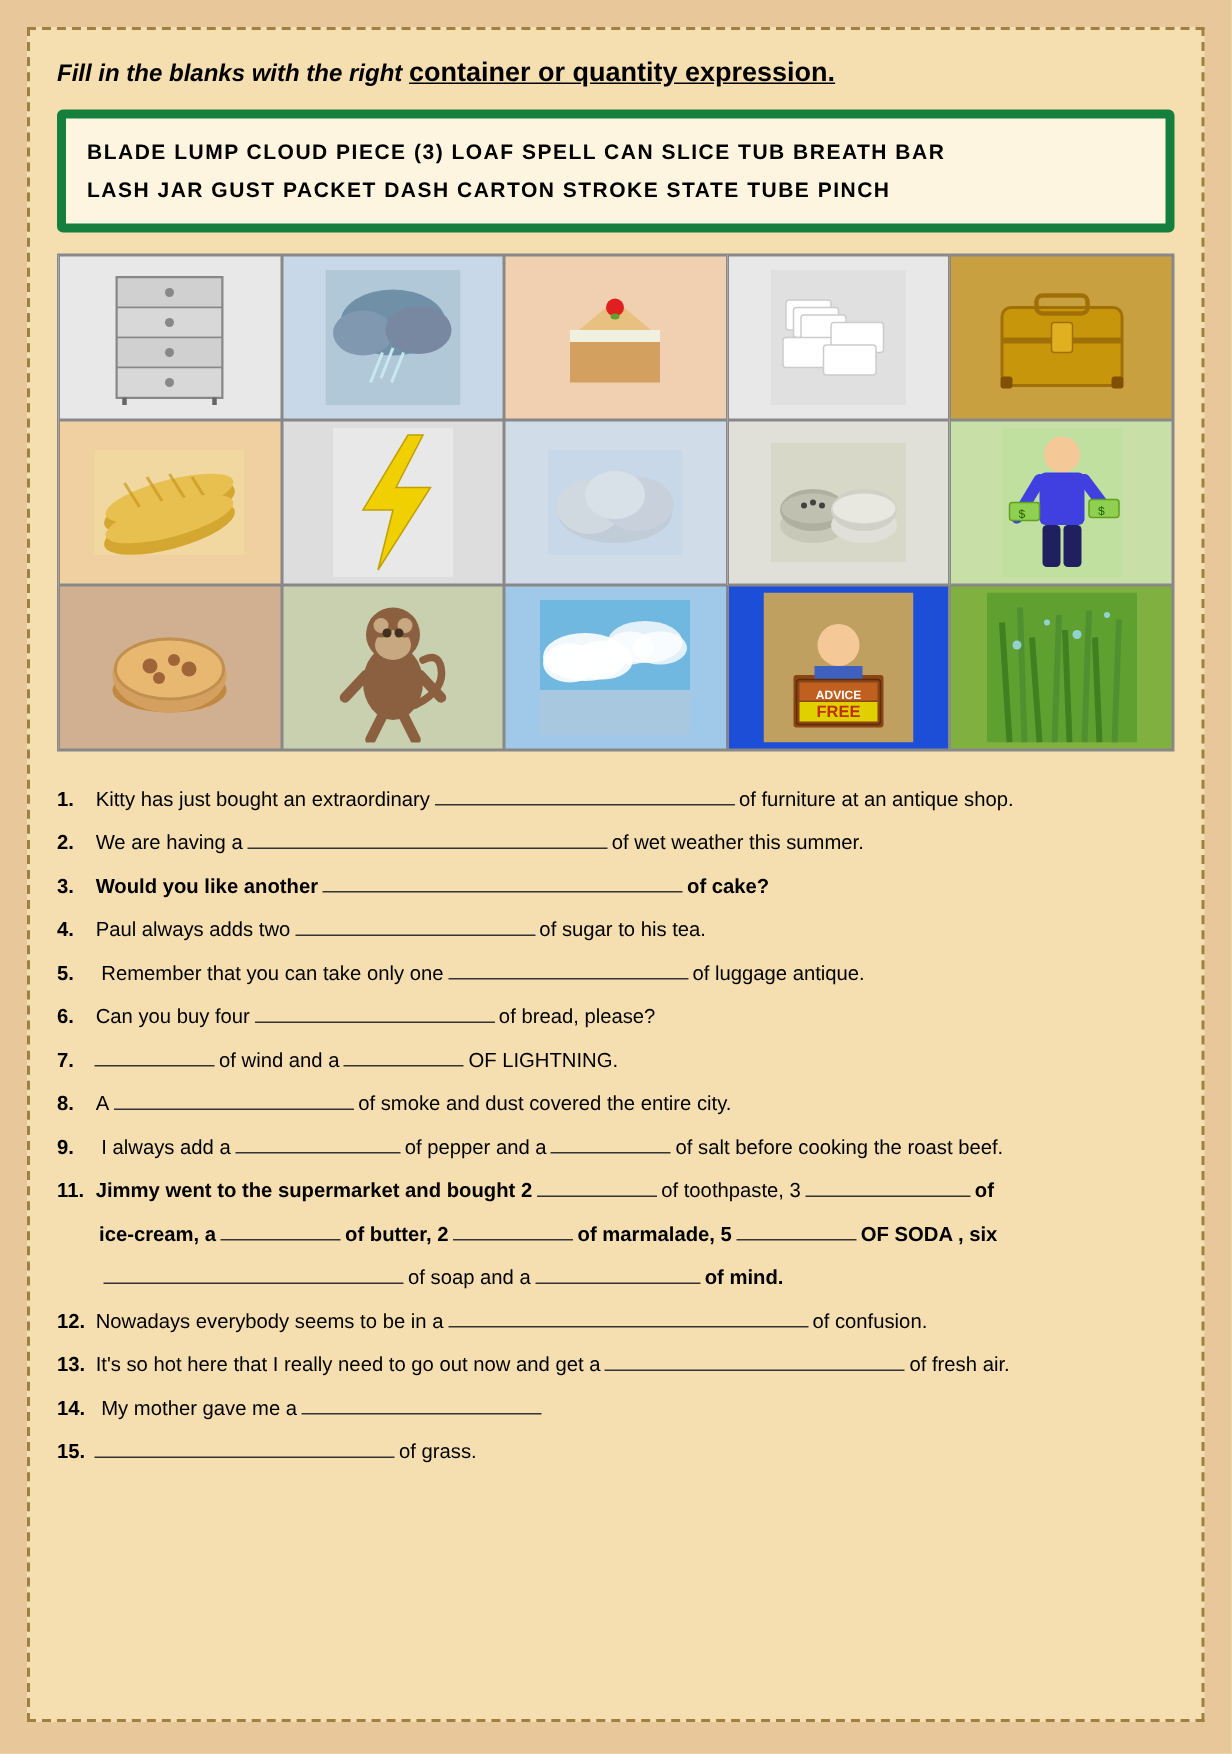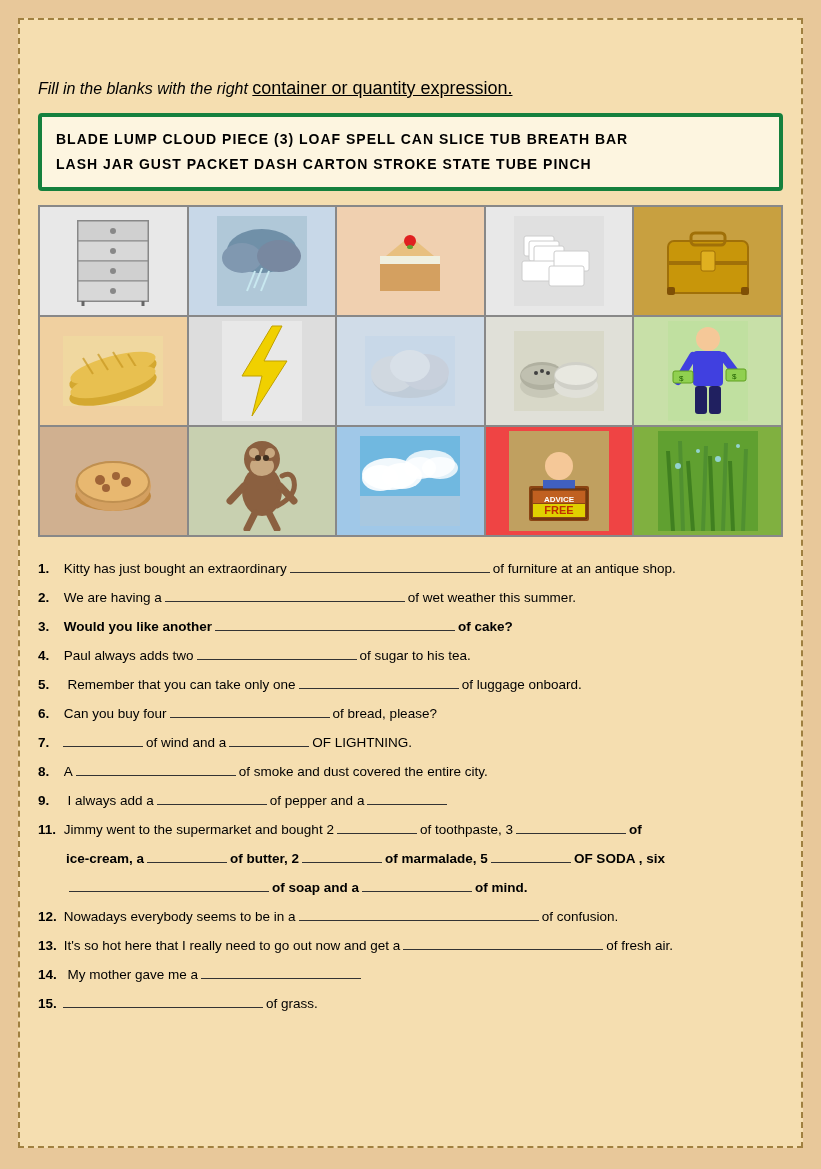--- a/index.html
+++ b/index.html
@@ -14,31 +14,30 @@
       background-color: #f5deb0;
       border: 2px dashed #a08040;
       padding: 18px;
       min-height: 1130px;
     }
     .title-section {
       margin-bottom: 14px;
     }
     .title-text {
       font-size: 16px;
-      font-weight: normal;
+      font-weight: bold;
       font-style: italic;
-      margin-top: 40px;
     }
     .title-text .underline-big {
       font-size: 18px;
       text-decoration: underline;
       font-style: normal;
     }
     .word-bank {
-      border: 4px solid #15803d;
+      border: 6px solid #15803d;
       border-radius: 4px;
       background-color: #fdf5e0;
       padding: 10px 14px;
       margin-bottom: 14px;
       font-size: 14px;
       font-weight: bold;
       line-height: 1.8;
       letter-spacing: 1px;
     }
     .image-grid {
@@ -63,21 +62,21 @@
     .img-cake { background: #f0d0b0; }
     .img-sugar { background: #e8e8e8; }
     .img-suitcase { background: #c8a040; }
     .img-baguette { background: #f0d0a0; }
     .img-cloud { background: #d0dce8; }
     .img-salt-pepper { background: #e0e0d8; }
     .img-money { background: #c8e0a8; }
     .img-pie { background: #d0b090; }
     .img-monkey { background: #c8d0b0; }
     .img-sky { background: #a0c8e8; }
-    .img-advice { background: #ef4444; }
+    .img-advice { background: #1d4ed8; }
     .img-grass { background: #80b040; }
     .sentences-section {
       font-size: 13.5px;
       line-height: 2.0;
     }
     .sentence {
       margin-bottom: 2px;
       display: flex;
       align-items: baseline;
       flex-wrap: wrap;
@@ -346,21 +345,21 @@
       <span class="sentence-num">4.</span>
       <span>&nbsp;Paul always adds two </span>
       <span class="blank blank-lg"></span>
       <span> of sugar to his tea.</span>
     </div>
 
     <div class="sentence">
       <span class="sentence-num">5.</span>
       <span>&nbsp; Remember that you can take only one </span>
       <span class="blank blank-lg"></span>
-      <span>of luggage onboard.</span>
+      <span>of luggage antique.</span>
     </div>
 
     <div class="sentence">
       <span class="sentence-num">6.</span>
       <span>&nbsp;Can you buy four </span>
       <span class="blank blank-lg"></span>
       <span> of bread, please?</span>
     </div>
 
     <div class="sentence">
@@ -377,44 +376,45 @@
       <span class="blank blank-lg"></span>
       <span> of smoke and dust covered the entire city.</span>
     </div>
 
     <div class="sentence">
       <span class="sentence-num">9.</span>
       <span>&nbsp; I always add a </span>
       <span class="blank" style="min-width:110px;"></span>
       <span> of pepper and a </span>
       <span class="blank blank-sm"></span>
+      <span> of salt before cooking the roast beef.</span>
     </div>
 
 
     <div>
       <div class="sentence">
         <span class="sentence-num" style="font-weight:bold">11.</span>
-        <span style="font-weight:normal">&nbsp;Jimmy went to the supermarket and bought 2 </span>
+        <span style="font-weight:bold">&nbsp;Jimmy went to the supermarket and bought 2 </span>
         <span class="blank blank-sm"></span>
         <span style="font-weight:normal"> of toothpaste, 3 </span>
         <span class="blank" style="min-width:110px;"></span>
         <span style="font-weight:bold"> of</span>
       </div>
       <div class="sentence" style="padding-left:28px;">
         <span style="font-weight:bold">ice-cream,  a </span>
         <span class="blank blank-sm"></span>
         <span style="font-weight:bold"> of butter, 2 </span>
         <span class="blank blank-sm"></span>
         <span style="font-weight:bold"> of marmalade, 5 </span>
         <span class="blank blank-sm"></span>
         <span style="font-weight:bold"> OF SODA , six</span>
       </div>
       <div class="sentence" style="padding-left:28px;">
         <span class="blank blank-xl"></span>
-        <span style="font-weight:bold"> of soap and a </span>
+        <span style="font-weight:normal"> of soap and a </span>
         <span class="blank" style="min-width:110px;"></span>
         <span style="font-weight:bold">of mind.</span>
       </div>
     </div>
 
     <div class="sentence">
       <span class="sentence-num">12.</span>
       <span>&nbsp;Nowadays everybody seems to be in a </span>
       <span class="blank blank-xxl"></span>
       <span> of confusion.</span>

